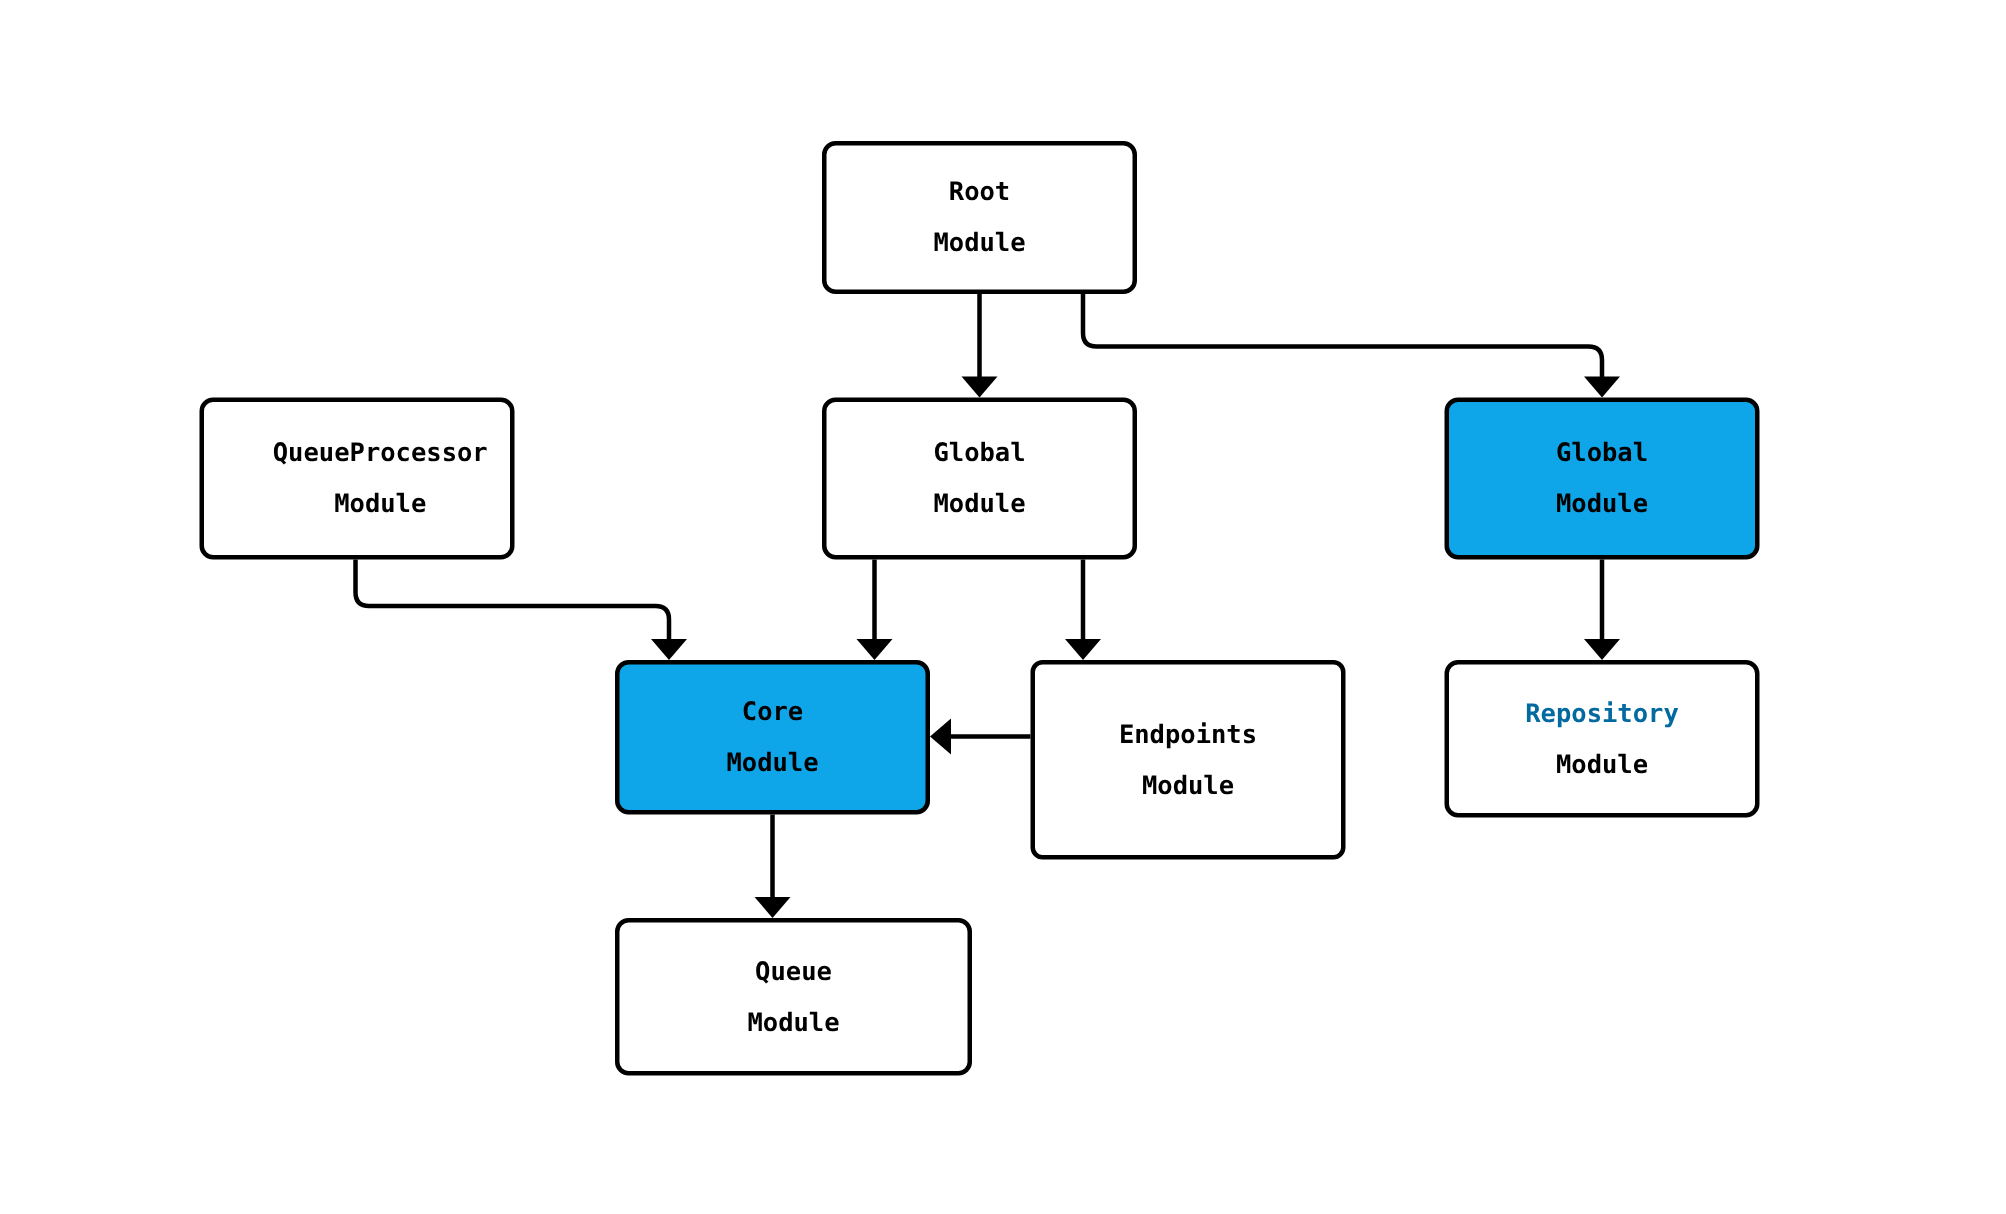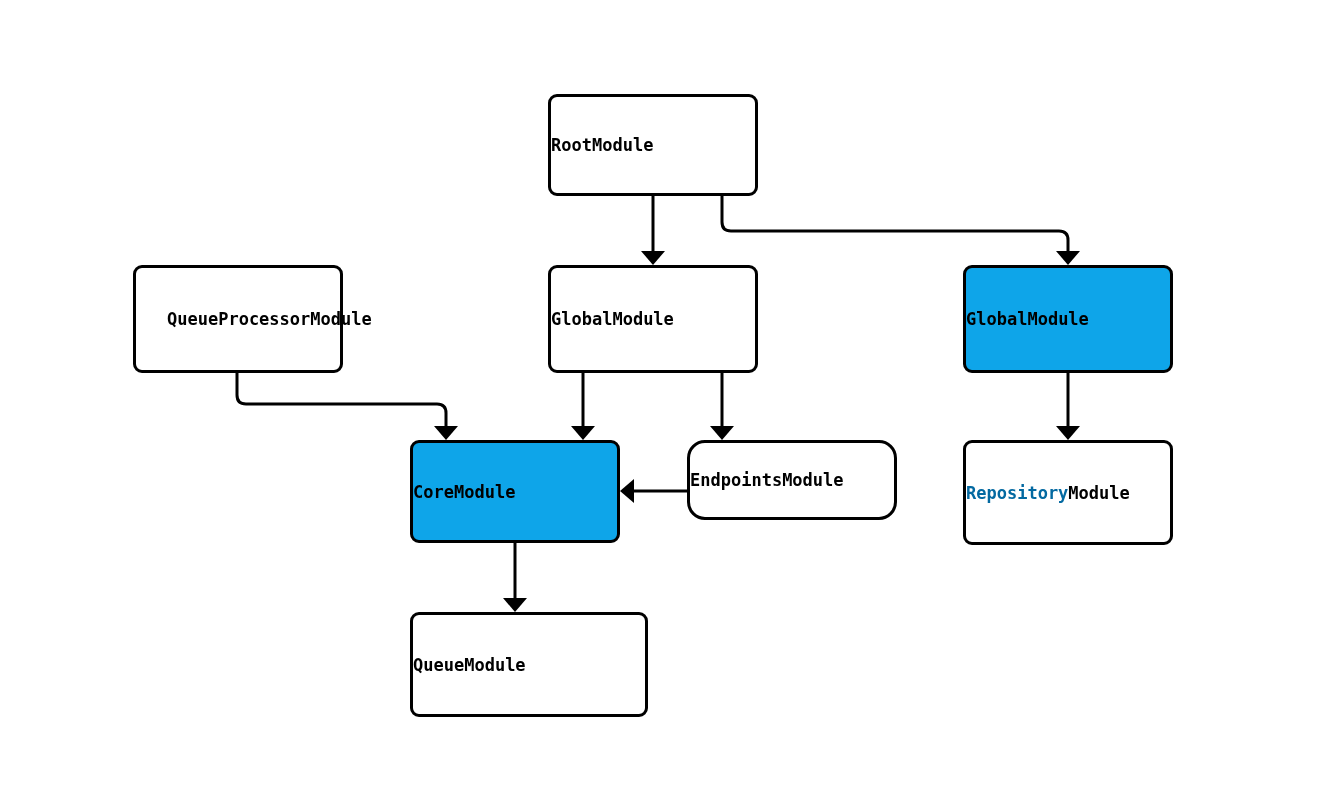--- a/index.html
+++ b/index.html
@@ -31,23 +31,24 @@
     width: 1337px;
     height: 809px;
   }
   .node {
     position: absolute;
     box-sizing: border-box;
     background: #ffffff;
     border: 3px solid #000000;
     border-radius: 9px;
     display: flex;
-    flex-direction: row;
+    flex-direction: column;
     align-items: center;
-    justify-content: flex-start;
+    justify-content: center;
+    gap: 12px;
   }
   .node-line {
     display: block;
     font-size: 17px;
     line-height: 22px;
     font-weight: 700;
     color: #000000;
     letter-spacing: 0px;
     white-space: pre;
     text-align: center;
@@ -105,21 +106,21 @@
         <span class="node-line" style="color: rgb(0, 0, 0);">Module</span>
       </div>
       <div class="node" style="left: 963px; top: 265px; width: 210px; height: 108px; border-color: rgb(0, 0, 0); border-width: 3px; border-radius: 9px; background: #0ea5e9;">
         <span class="node-line" style="color: rgb(0, 0, 0);">Global</span>
         <span class="node-line" style="color: rgb(0, 0, 0);">Module</span>
       </div>
       <div class="node" style="left: 410px; top: 440px; width: 210px; height: 103px; border-color: rgb(0, 0, 0); border-width: 3px; border-radius: 9px; background: #0ea5e9;">
         <span class="node-line" style="color: rgb(0, 0, 0);">Core</span>
         <span class="node-line" style="color: rgb(0, 0, 0);">Module</span>
       </div>
-      <div class="node" style="left: 687px; top: 440px; width: 210px; height: 80px; border-color: rgb(0, 0, 0); border-width: 3px; border-radius: 18px; background: rgb(255, 255, 255);">
+      <div class="node" style="left: 687px; top: 440px; width: 210px; height: 133px; border-color: rgb(0, 0, 0); border-width: 3px; border-radius: 8px; background: rgb(255, 255, 255);">
         <span class="node-line" style="color: rgb(0, 0, 0);">Endpoints</span>
         <span class="node-line" style="color: rgb(0, 0, 0);">Module</span>
       </div>
       <div class="node" style="left: 963px; top: 440px; width: 210px; height: 105px; border-color: rgb(0, 0, 0); border-width: 3px; border-radius: 9px; background: rgb(255, 255, 255);">
         <span class="node-line" style="color: #0369a1;">Repository</span>
         <span class="node-line" style="color: rgb(0, 0, 0);">Module</span>
       </div>
       <div class="node" style="left: 410px; top: 612px; width: 238px; height: 105px; border-color: rgb(0, 0, 0); border-width: 3px; border-radius: 9px; background: rgb(255, 255, 255);">
         <span class="node-line" style="color: rgb(0, 0, 0);">Queue</span>
         <span class="node-line" style="color: rgb(0, 0, 0);">Module</span>

